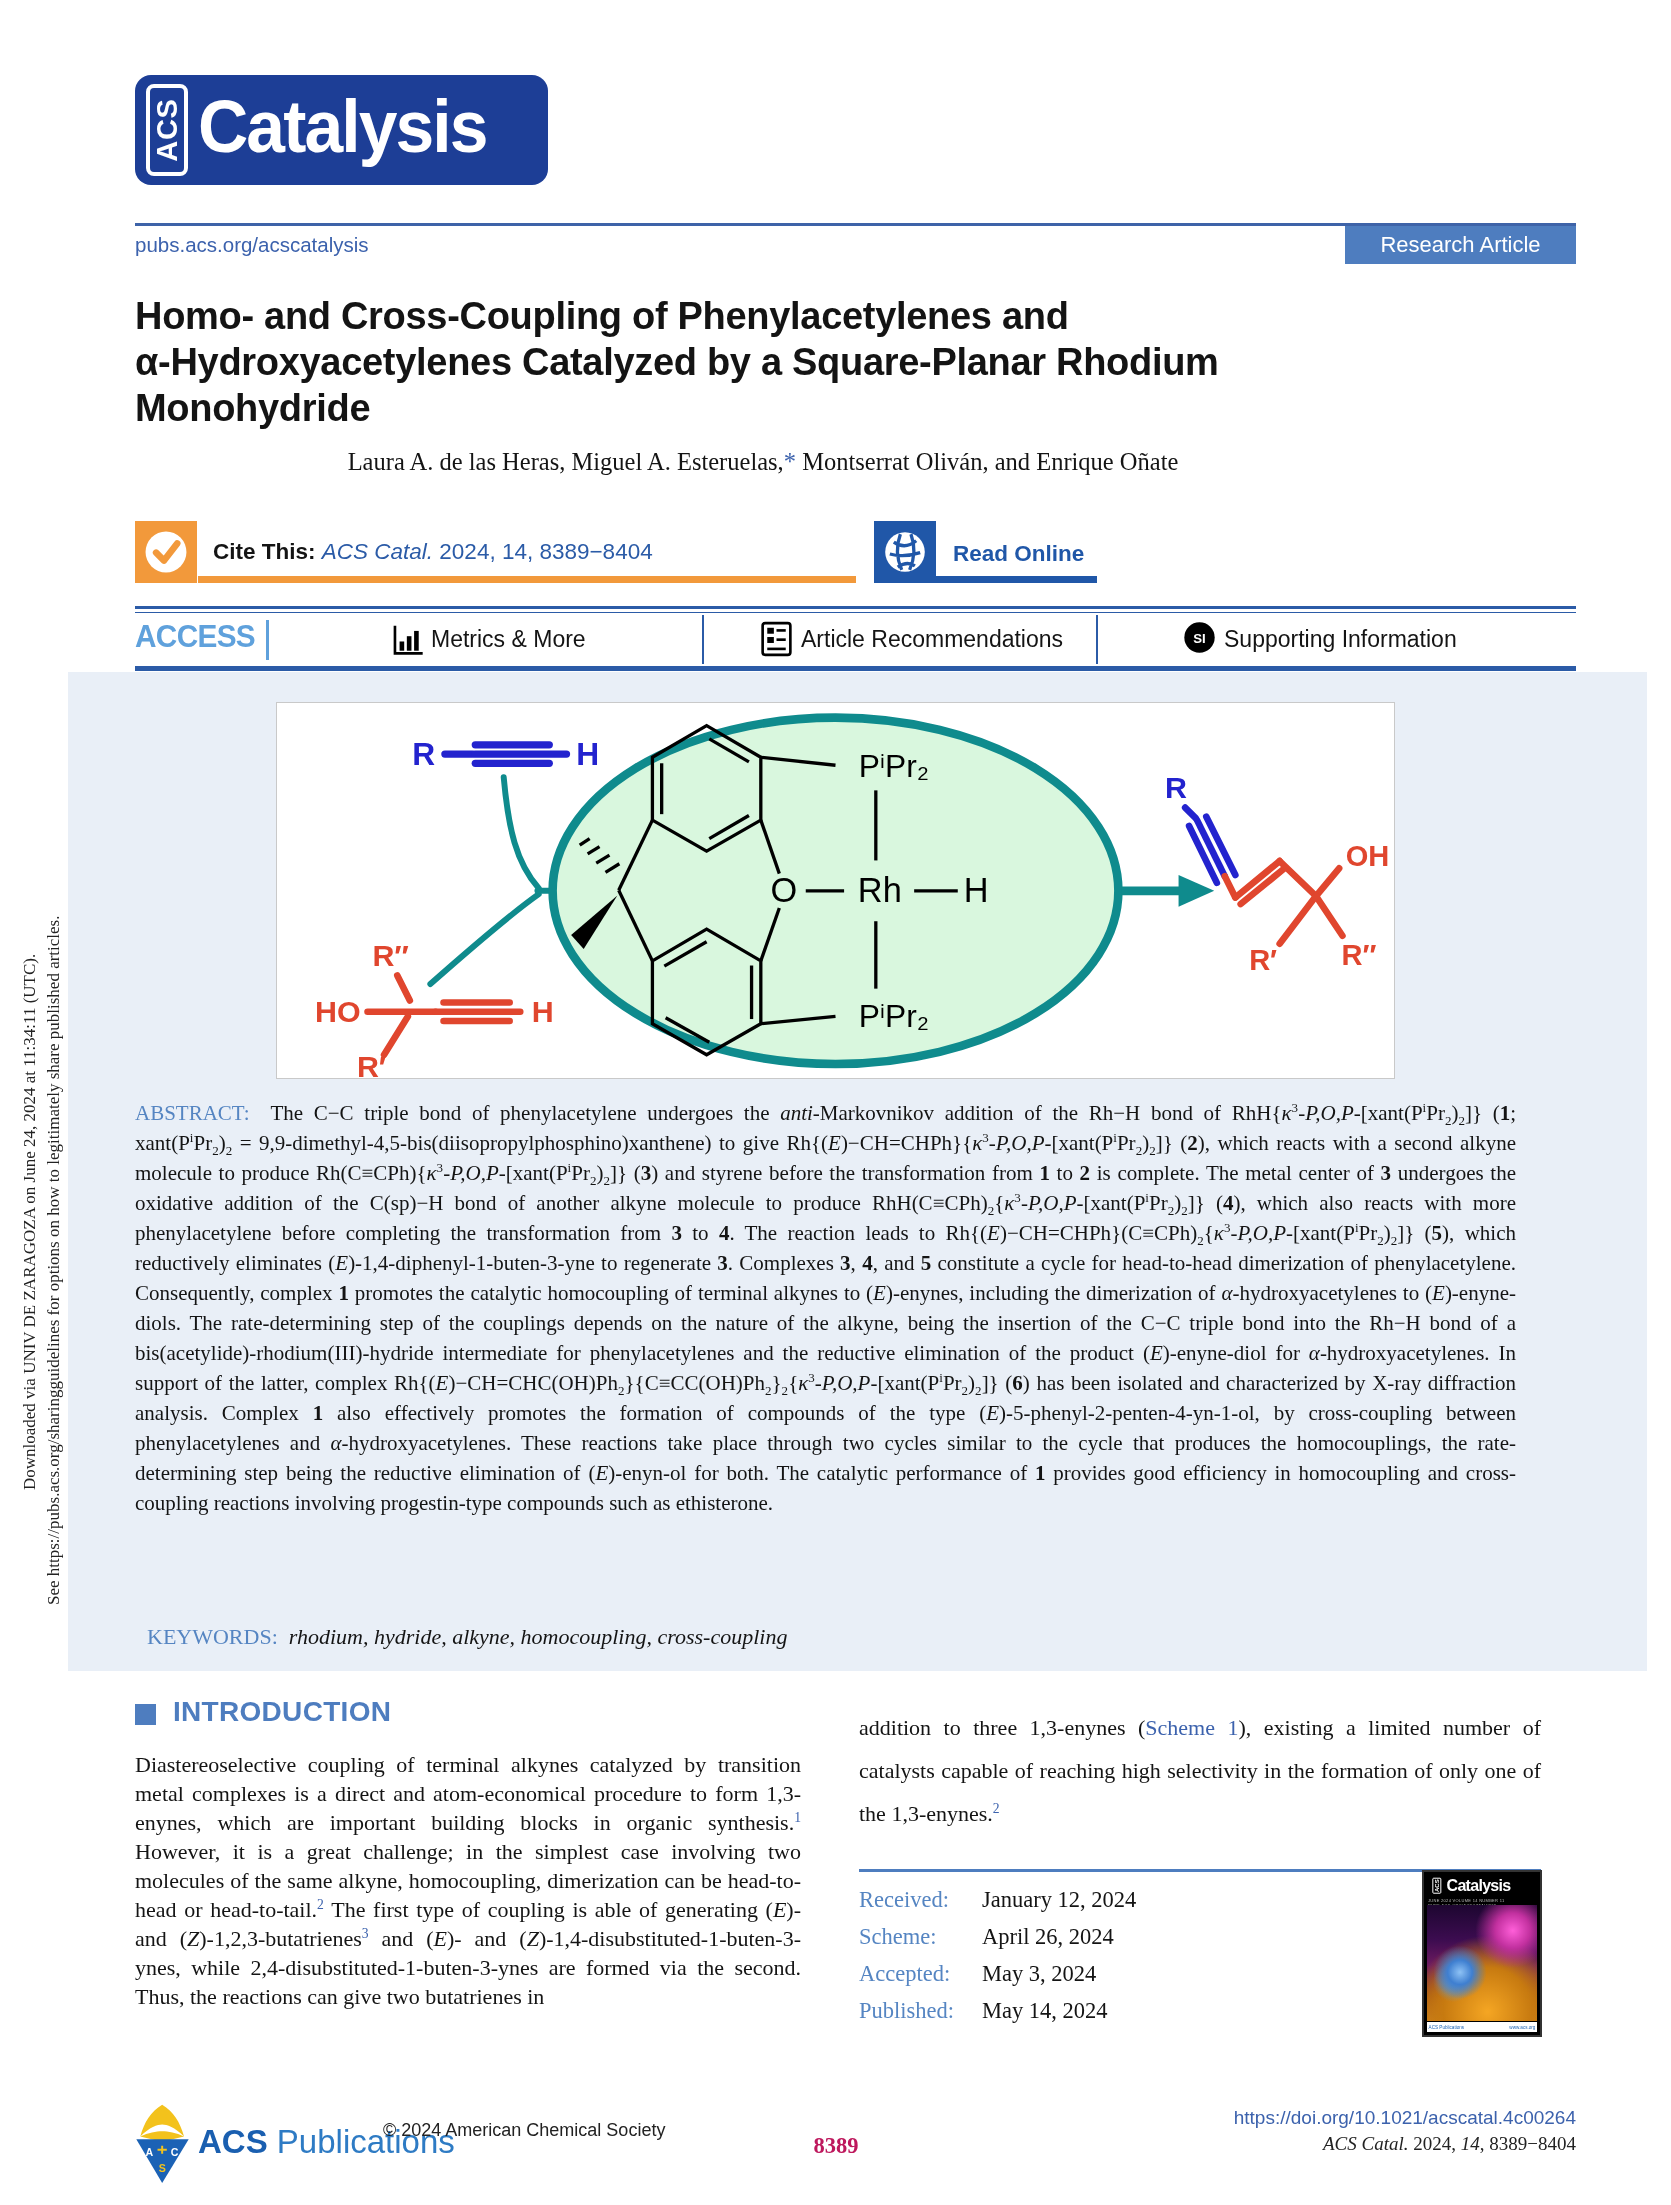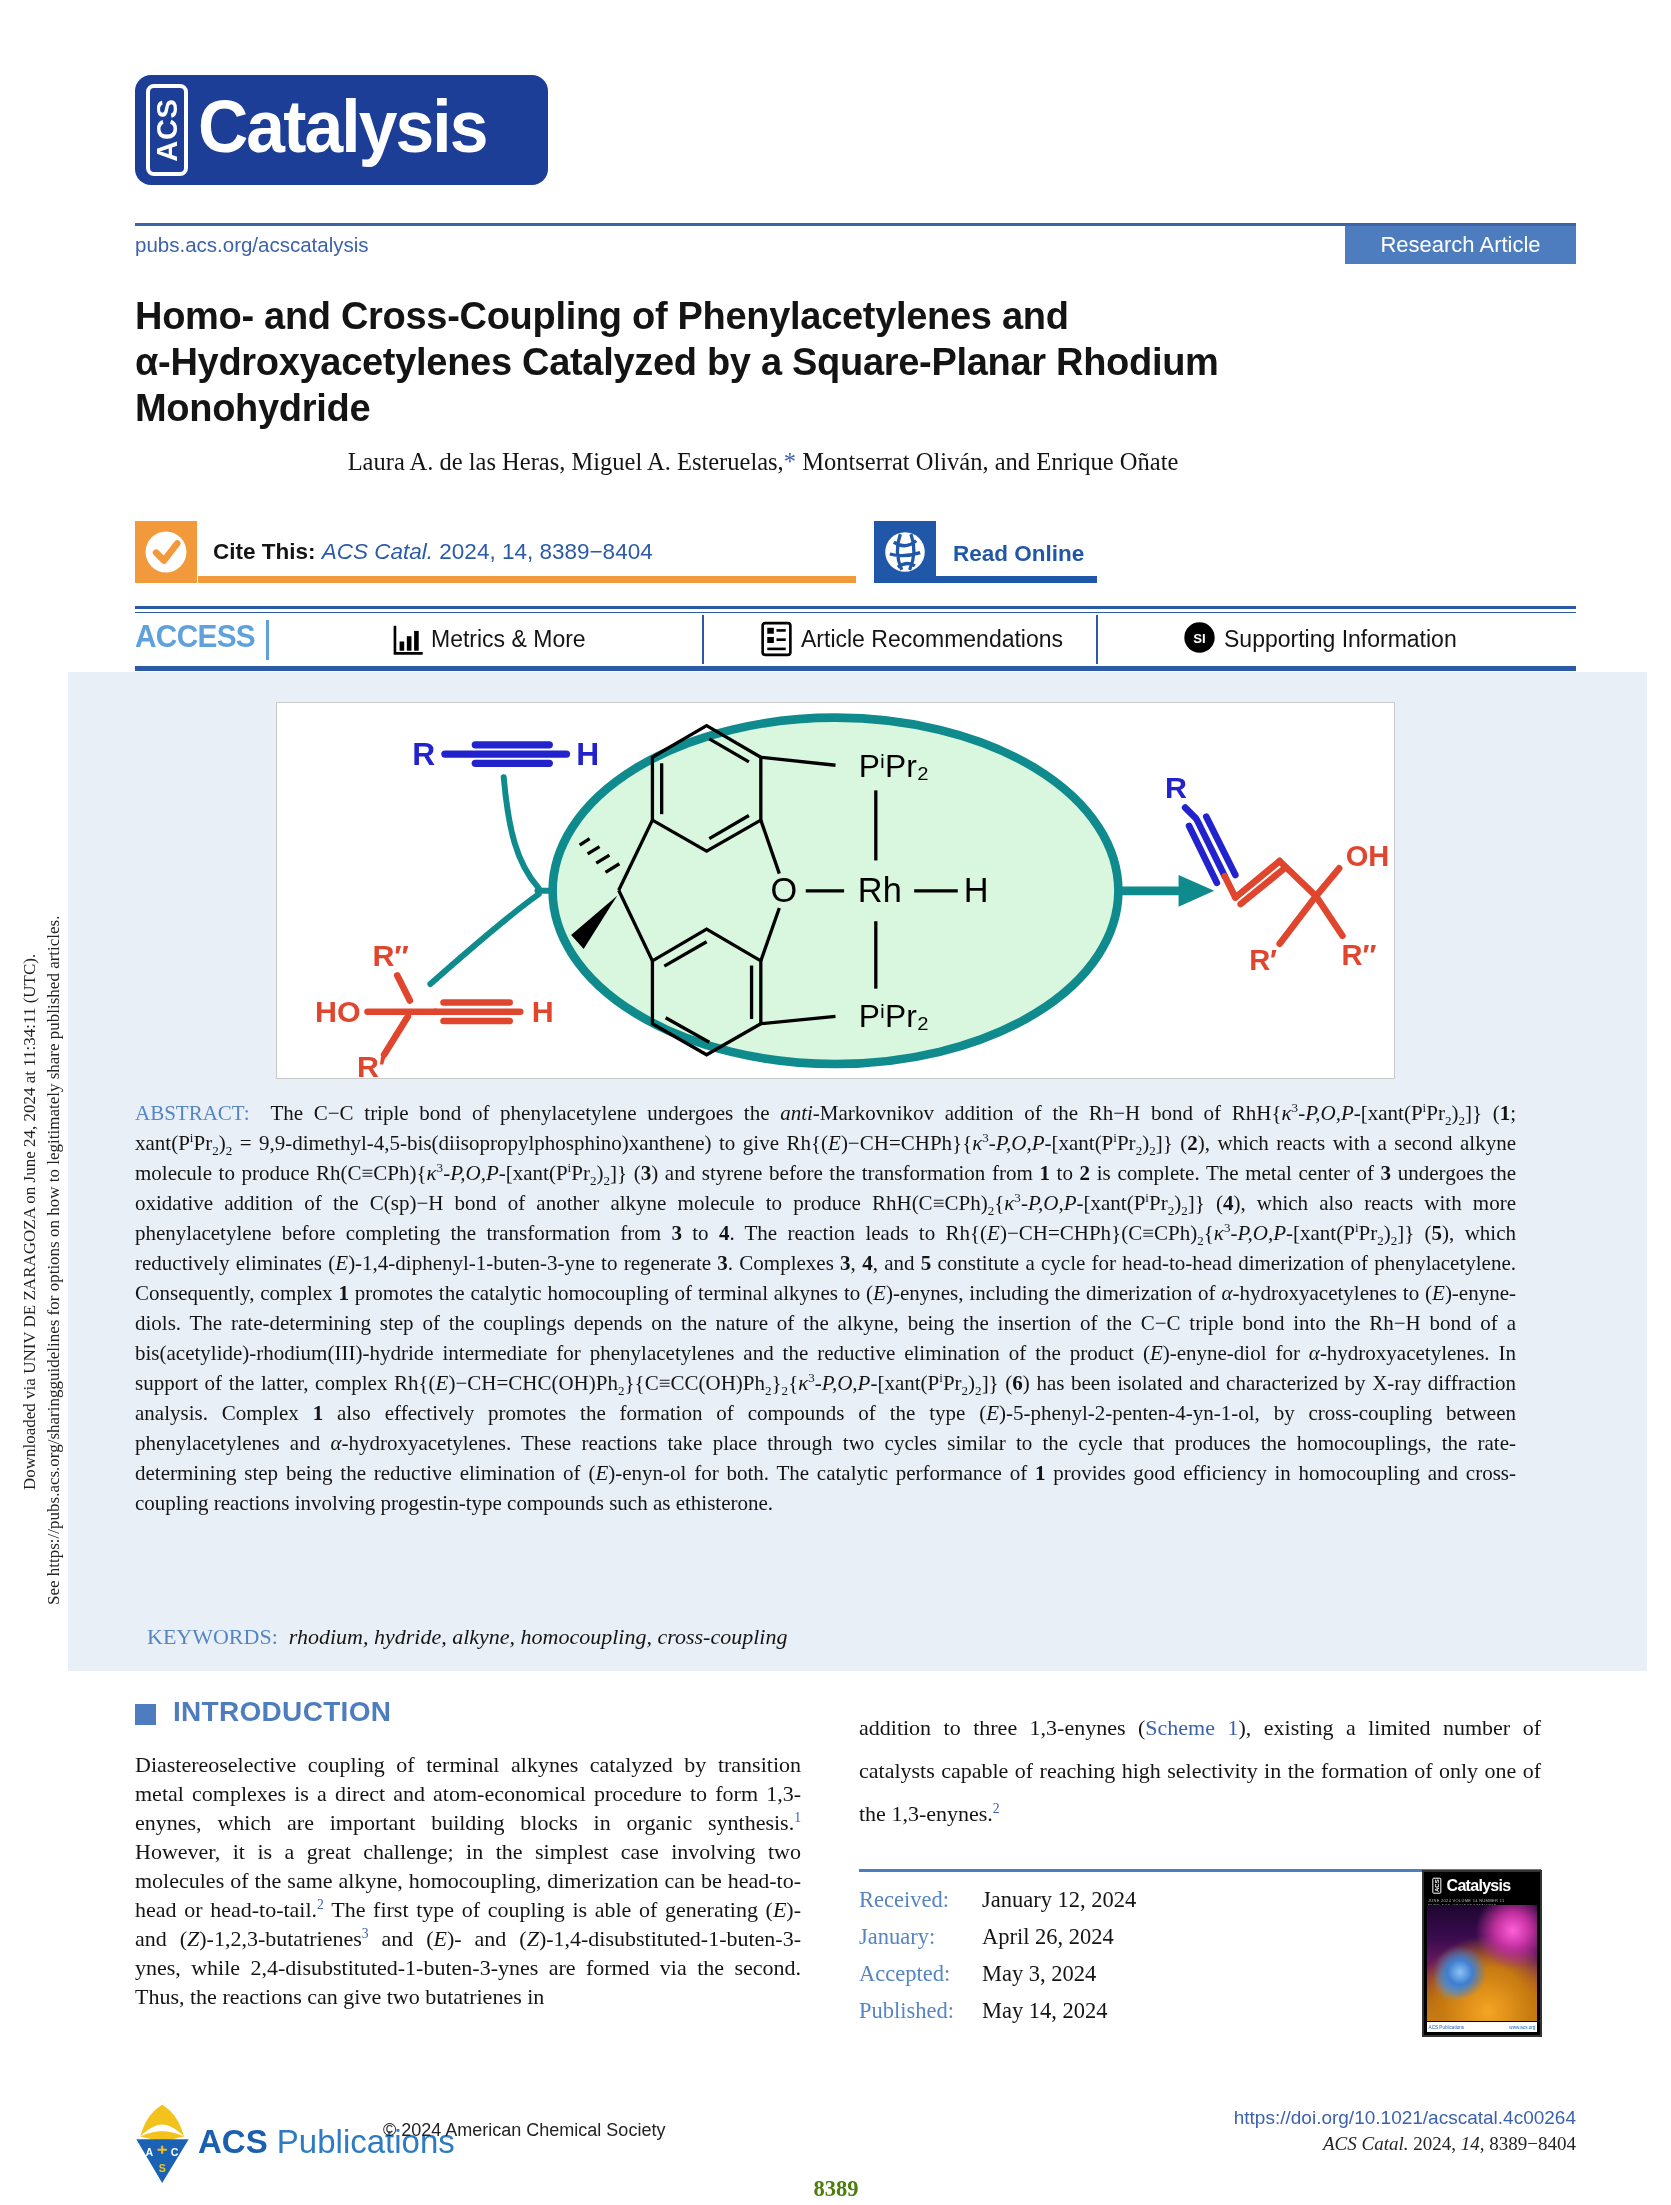--- a/index.html
+++ b/index.html
@@ -98,21 +98,21 @@
        radial-gradient(circle at 78% 22%, #ff5fd9 0%, #c2309f 14%, rgba(90,16,96,0) 30%),
        radial-gradient(circle at 30% 58%, #8ec2f5 0%, #3f7fd0 12%, rgba(63,127,208,0) 26%),
        radial-gradient(circle at 24% 66%, #5a9fe0 0%, rgba(90,159,224,0) 18%),
        radial-gradient(circle at 55% 92%, #f5a623 0%, #c77a10 36%, rgba(199,122,16,0) 62%),
        linear-gradient(180deg, #1d0630 0%, #3c0c50 30%, #6d1a60 52%, #a35414 78%, #c97f1d 100%);}
   .cover-foot{position:absolute;left:2.6px;bottom:2.6px;right:2.6px;height:10.6px;background:#fff;
      display:flex;justify-content:space-between;align-items:center;font:4.6px "Liberation Sans", sans-serif;color:#1B62B5;padding:0 2px;box-sizing:border-box;}
 
   
   .foot-copy{left:383px;top:2120px;font:18px "Liberation Sans", sans-serif;color:#222;}
-  .foot-page{left:836px;top:2133px;transform:translateX(-50%);font:bold 22.5px "Liberation Serif", serif;color:#4d7c0f;margin-top:43px;}
+  .foot-page{left:836px;top:2133px;transform:translateX(-50%);font:bold 22.5px "Liberation Serif", serif;color:#be185d;}
   .foot-doi{left:1137px;top:2107px;width:439px;text-align:right;font:19px "Liberation Sans", sans-serif;}
   .foot-doi .doi{color:#3C62AD;text-decoration:none;}
   .foot-cit{display:block;font:19px "Liberation Serif", serif;color:#222;margin-top:4px;}
   .foot-cit i{font-style:italic;}
   .pub-text{left:198px;top:2123px;font:33px "Liberation Sans", sans-serif;}
   .pub-text .b{font-weight:bold;color:#1A5FB0;}
   .pub-text .l{color:#2E7BC4;}
 </style>
 </head>
 <body>
@@ -295,21 +295,21 @@
   <p class="abs keywords-p" style="margin:12px;"><span class="sec-label">KEYWORDS:</span>&nbsp; <span class="kw">rhodium, hydride, alkyne, homocoupling, cross-coupling</span></p>
 
   <div class="abs intro-sq"></div>
   <div class="abs intro-h">INTRODUCTION</div>
   <p class="abs col1" style="margin:0;">Diastereoselective coupling of terminal alkynes catalyzed by transition metal complexes is a direct and atom-economical procedure to form 1,3-enynes, which are important building blocks in organic synthesis.<sup class="ref2">1</sup> However, it is a great challenge; in the simplest case involving two molecules of the same alkyne, homocoupling, dimerization can be head-to-head or head-to-tail.<sup class="ref2">2</sup> The first type of coupling is able of generating (<i>E</i>)- and (<i>Z</i>)-1,2,3-butatrienes<sup class="ref2">3</sup> and (<i>E</i>)- and (<i>Z</i>)-1,4-disubstituted-1-buten-3-ynes, while 2,4-disubstituted-1-buten-3-ynes are formed via the second. Thus, the reactions can give two butatrienes in</p>
   <p class="abs col2" style="margin:0;">addition to three 1,3-enynes (<a class="tlink">Scheme 1</a>), existing a limited number of catalysts capable of reaching high selectivity in the formation of only one of the 1,3-enynes.<sup class="ref2">2</sup></p>
 
   <div class="abs dates-rule"></div>
   <div class="abs dates">
     <div class="row"><span class="dl">Received:</span><span class="dv">January 12, 2024</span></div>
-    <div class="row"><span class="dl">January:</span><span class="dv">April 26, 2024</span></div>
+    <div class="row"><span class="dl">Scheme:</span><span class="dv">April 26, 2024</span></div>
     <div class="row"><span class="dl">Accepted:</span><span class="dv">May 3, 2024</span></div>
     <div class="row"><span class="dl">Published:</span><span class="dv">May 14, 2024</span></div>
   </div>
 
   <div class="abs cover">
     <div class="cover-head">
       <span class="cover-acs">ACS</span>
       <span class="cover-title">Catalysis</span>
     </div>
     <div class="cover-meta">JUNE 2024   VOLUME 14   NUMBER 11   PUBS.ACS.ORG/ACSCATALYSIS</div>

